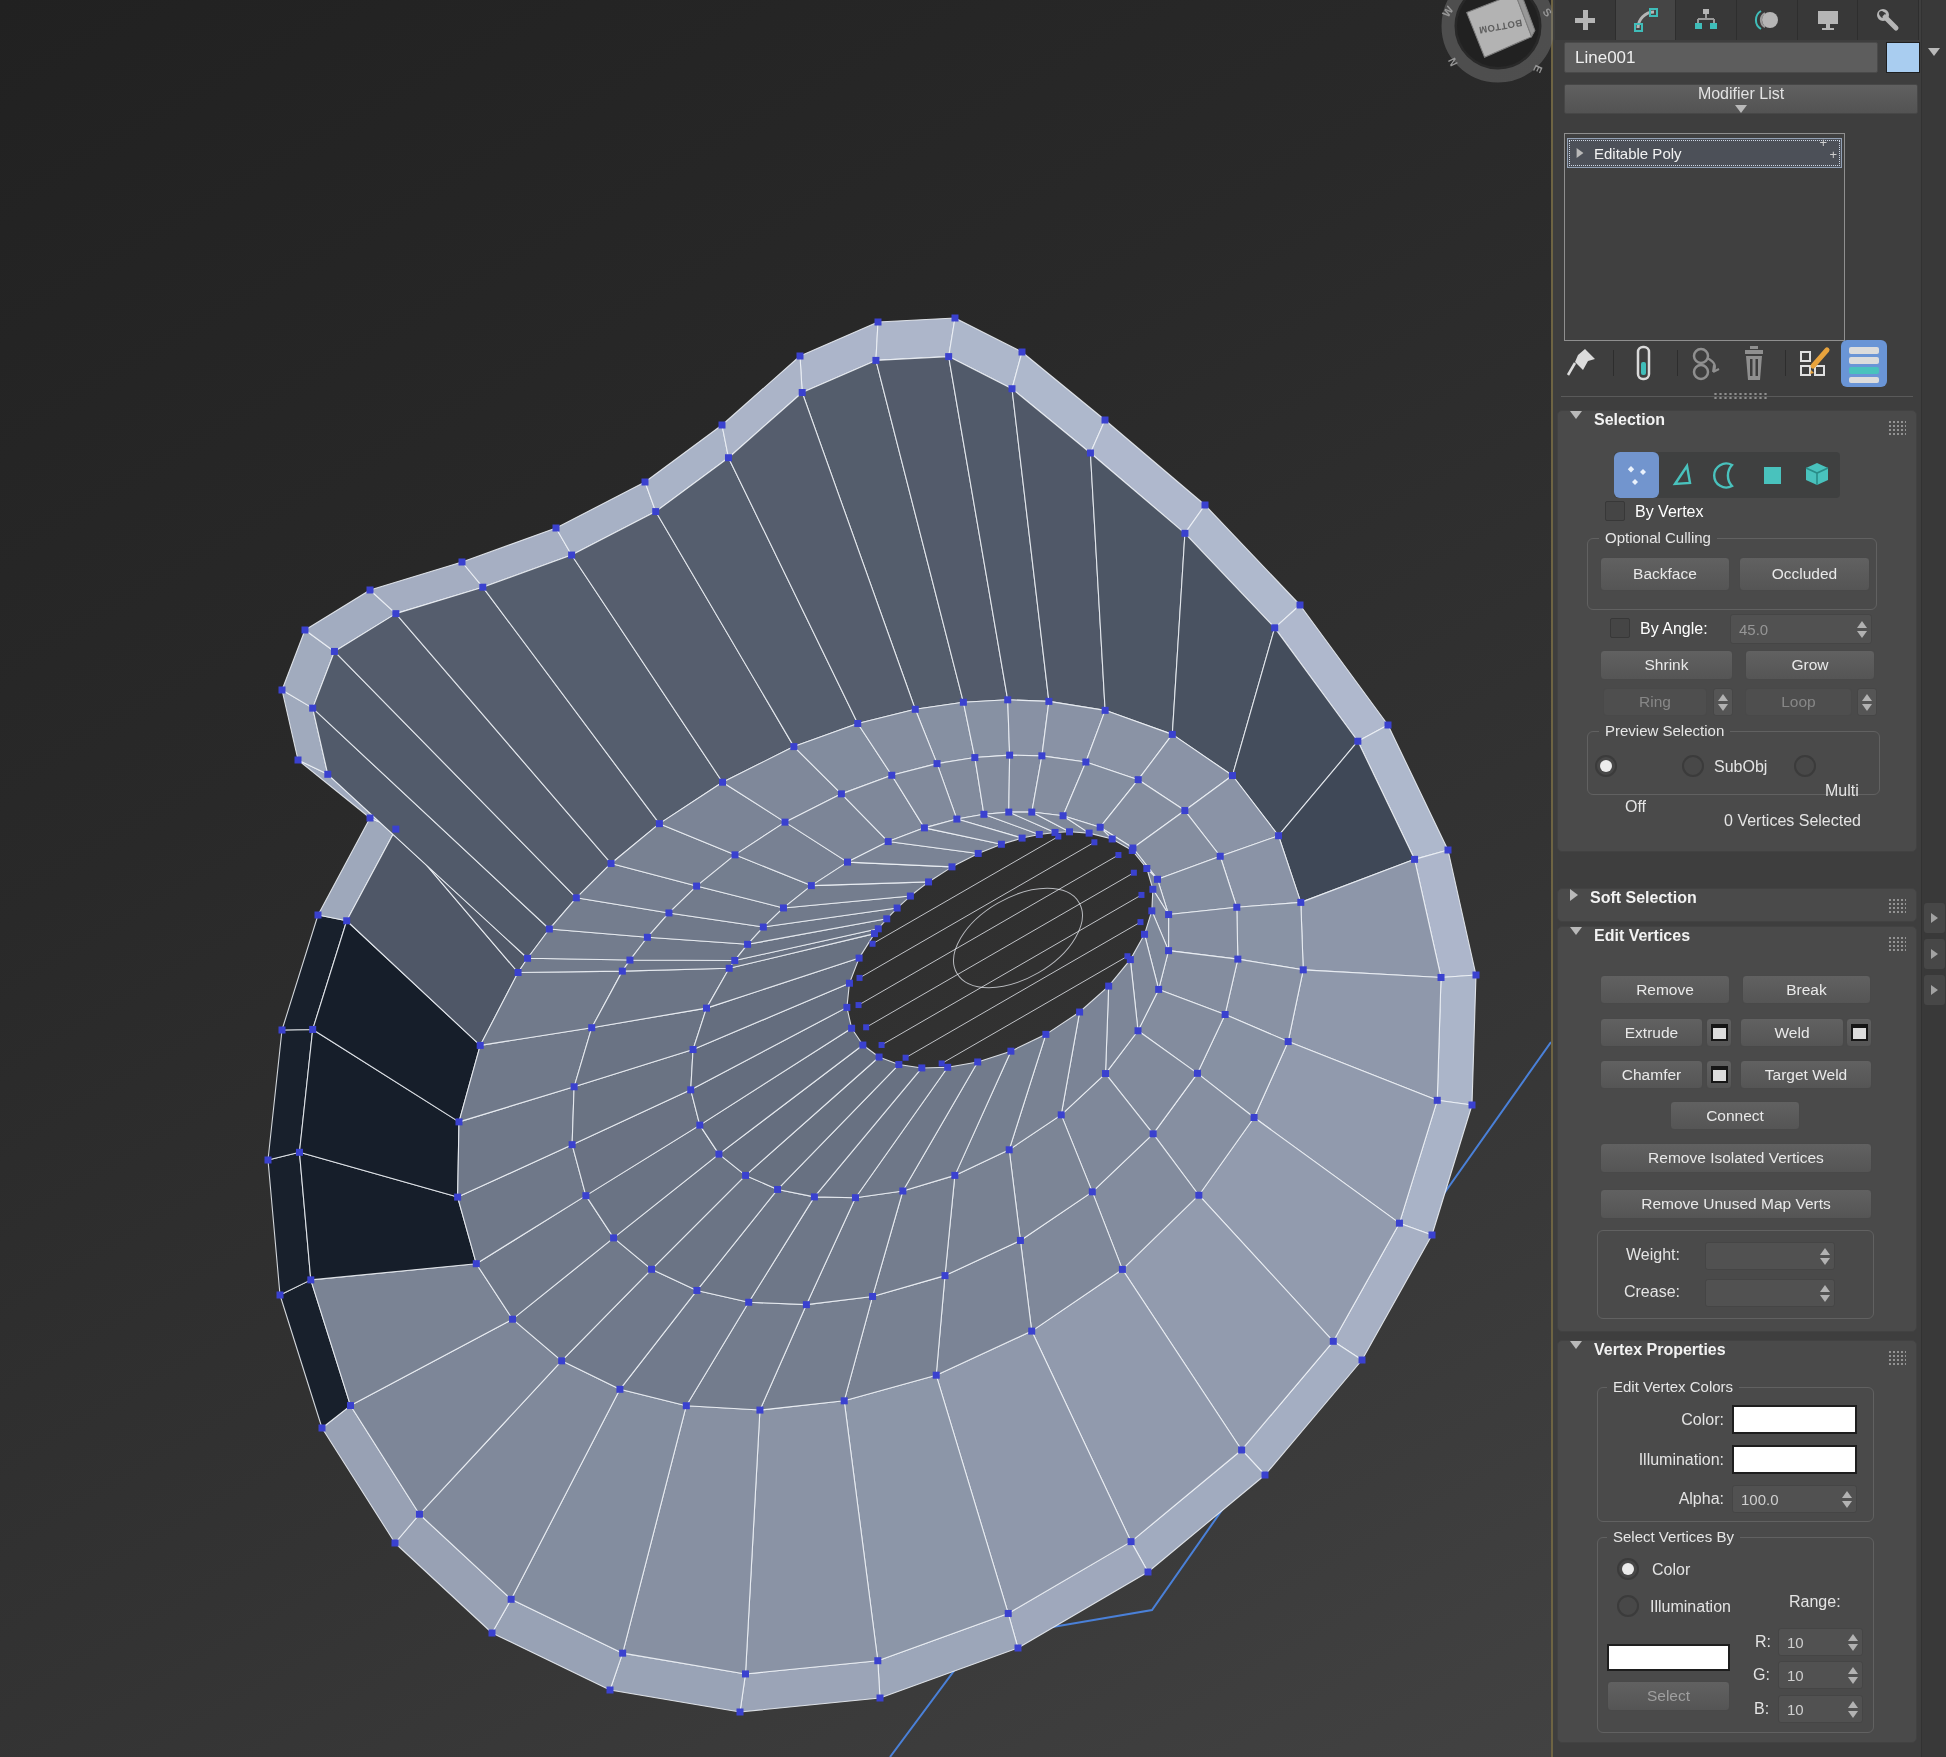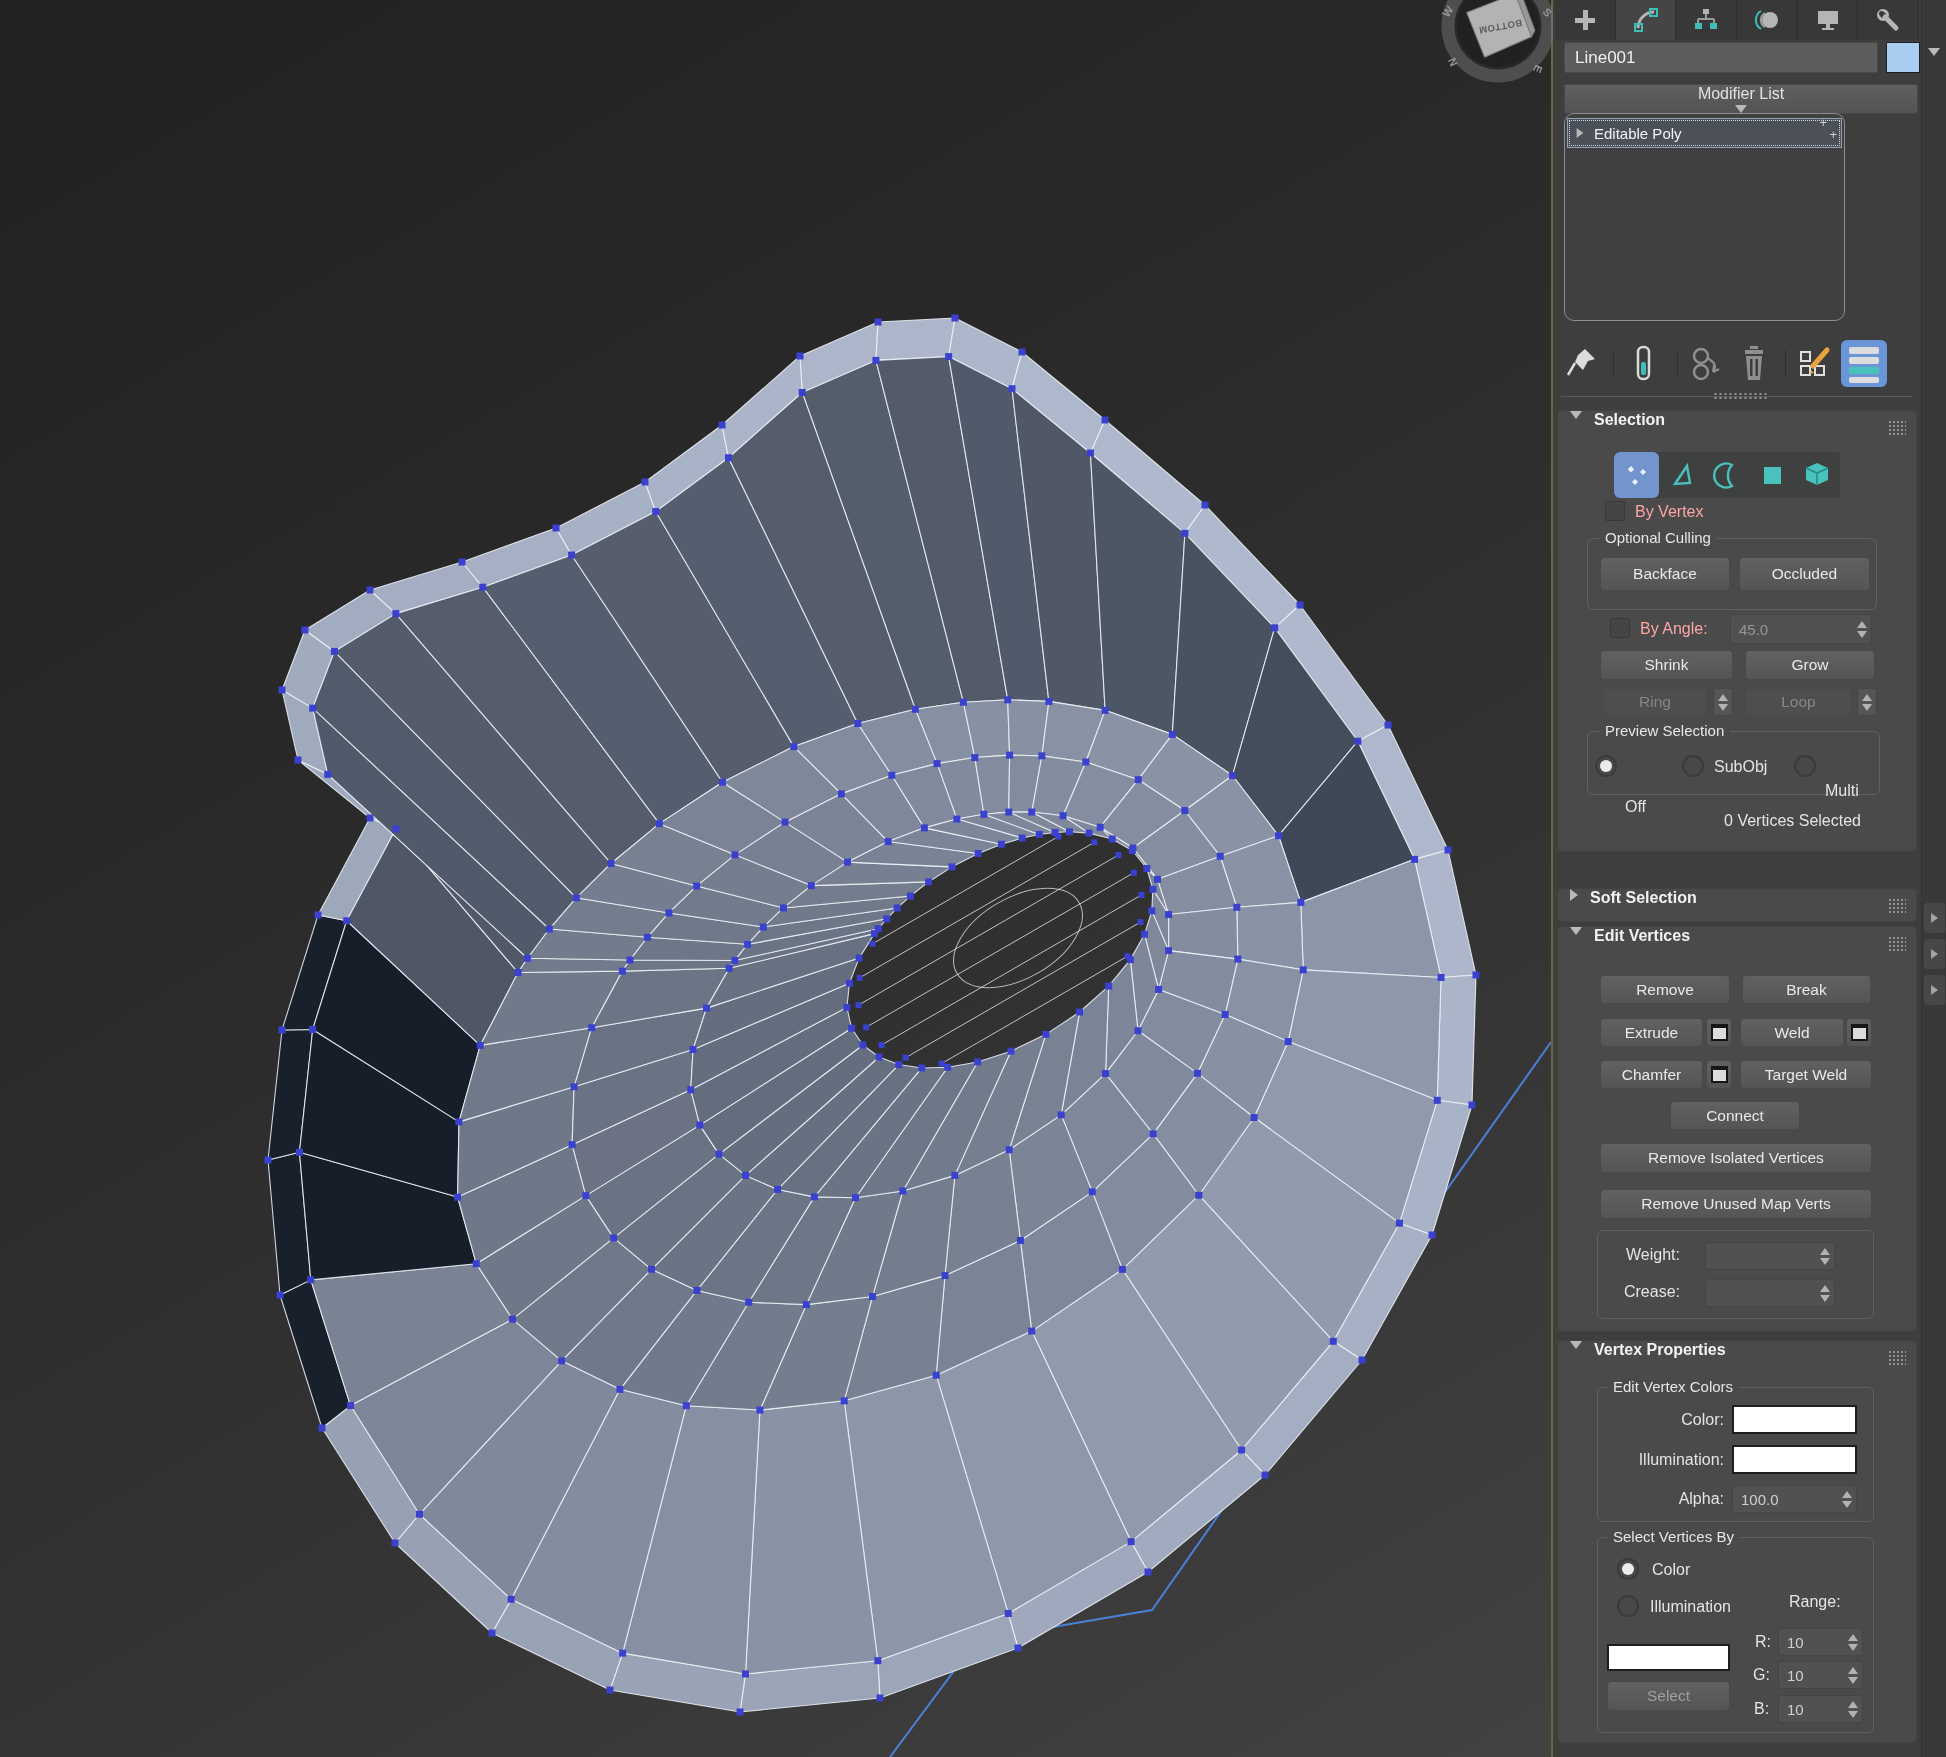--- a/index.html
+++ b/index.html
@@ -29,21 +29,21 @@
   .rhead{position:absolute;left:0;top:0;right:0;height:32px;display:flex;}
   .rtitle{font-weight:bold;font-size:16px;color:#f2f2f2;margin-left:12px;}
   .dots{position:absolute;right:10px;top:9px;width:18px;height:15px;opacity:.55;
      background-image:radial-gradient(#cfcfcf 1px,transparent 1.2px);background-size:4px 4px;}
   .btn{position:absolute;background:linear-gradient(#616161,#555555);border:1px solid #494949;border-radius:4px;
      color:#e9e9e9;font-size:15.5px;display:flex;align-items:center;justify-content:center;box-sizing:border-box;}
   .btn.dis{background:#4e4e4e;color:#878787;}
   .grp{position:absolute;border:1px solid #616161;border-radius:6px;box-sizing:border-box;}
   .gtitle{position:absolute;font-size:15px;color:#e6e6e6;background:#4a4a4a;padding:0 6px;}
   .lbl{position:absolute;font-size:16px;color:#e4e4e4;white-space:nowrap;}
-  .dlbl{position:absolute;font-size:16px;color:#fca5a5;white-space:nowrap;}
+  .dlbl{position:absolute;font-size:16px;color:#ffffff;white-space:nowrap;}
   .chk{position:absolute;width:20px;height:20px;background:#454545;border:1px solid #383838;border-radius:2px;box-sizing:border-box;}
   .radio{position:absolute;width:22px;height:22px;border-radius:50%;background:#484848;
      box-shadow:inset 0 0 0 2px #3b3b3b;box-sizing:border-box;}
   .radio.on::after{content:"";position:absolute;left:5px;top:5px;width:12px;height:12px;border-radius:50%;background:#ececec;}
   .spin{position:absolute;background:#515151;border:1px solid #454545;border-radius:3px;display:flex;box-sizing:border-box;}
   .spin .sval{flex:1;font-size:15px;color:#cfcfcf;display:flex;align-items:center;padding-left:8px;}
   .spin.dis .sval{color:#969696;}
   .sarr{width:18px;display:flex;flex-direction:column;align-items:center;justify-content:center;gap:3px;}
   .sarr i{display:block;width:0;height:0;border-left:5px solid transparent;border-right:5px solid transparent;}
   .sarr i.u{border-bottom:7px solid #b2b2b2;}
@@ -547,21 +547,21 @@
     </div>
 
     <div class="field" style="left:11px;top:42px;width:314px;height:31px;">Line001</div>
     <div style="position:absolute;left:333px;top:42px;width:34px;height:31px;background:#a9cdf0;border:1px solid #1f1f1f;box-sizing:border-box;"></div>
 
     <div class="ddl" style="left:11px;top:84px;width:354px;height:30px;">
       <span>Modifier List</span>
       <span class="tri-d"></span>
     </div>
 
-    <div class="stackbox" style="left:11px;top:113px;width:281px;height:208px;border-radius:10px;">
+    <div class="stackbox" style="left:11px;top:133px;width:281px;height:208px;">
       <div class="stackrow">
         <span class="tri-r" style="margin-left:8px;transform:scale(.85);"></span>
         <span style="margin-left:10px;">Editable Poly</span>
         <span style="position:absolute;right:14px;top:-4px;color:#cfcfcf;font-size:13px;">+</span>
         <span style="position:absolute;right:4px;top:8px;color:#cfcfcf;font-size:13px;">+</span>
       </div>
     </div>
 
     <div class="ibtn" style="left:12px;top:344px;">
       <svg width="34" height="38">

